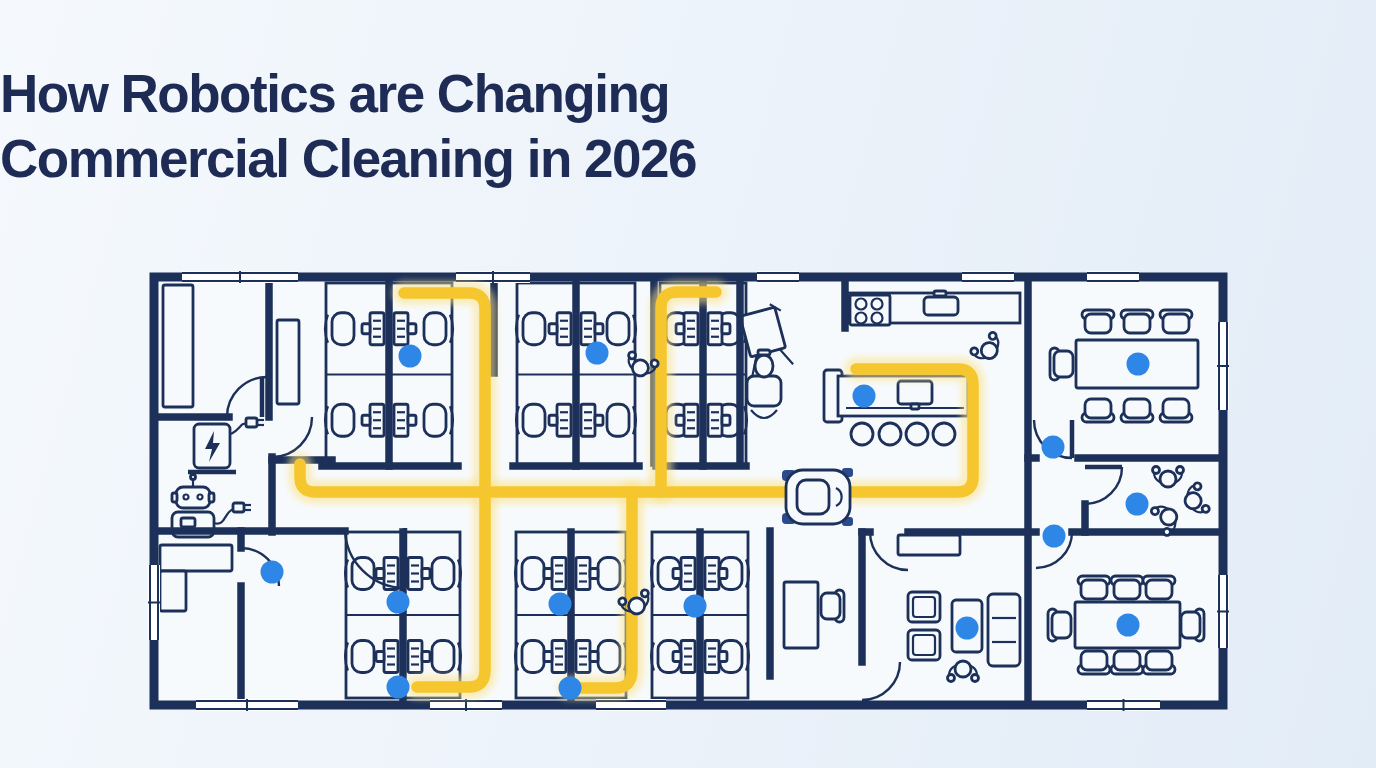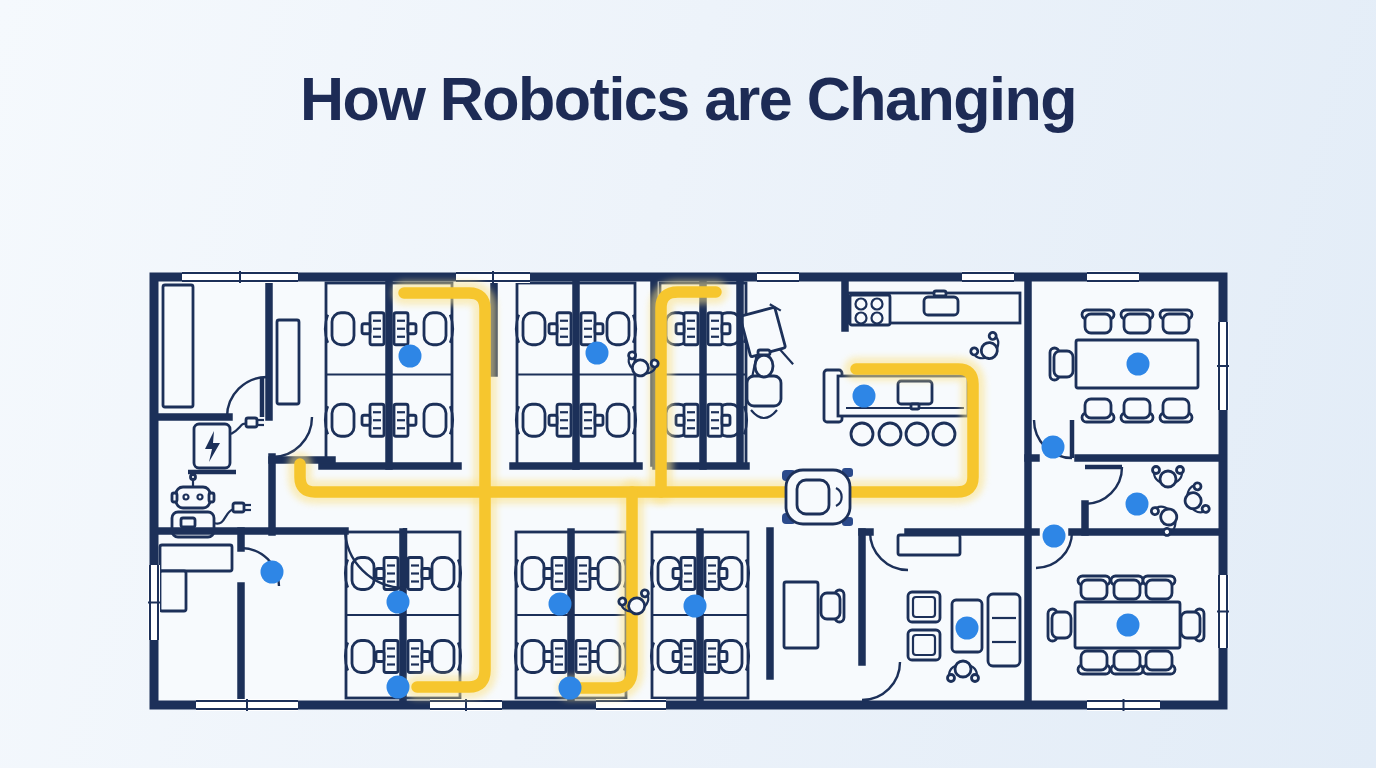--- a/index.html
+++ b/index.html
@@ -3,38 +3,39 @@
 <meta charset="utf-8">
 <style>
   :root{
     --bg1:#f5f9fd; --bg2:#e2ecf7; --title:#1d2b55; --wall:#1c3059; --room:#f7fafd;
     --yellow:#F6C62E; --glow:#FBE289; --dot:#2E86E6; --robot-body:#E3E9F1; --wheel:#2B4A8B;
   }
   *{margin:0;padding:0;box-sizing:border-box}
   html,body{width:1376px;height:768px;overflow:hidden}
   body{font-family:"Liberation Sans",sans-serif;
        background:linear-gradient(105deg,var(--bg1) 0%,#edf3fa 45%,var(--bg2) 100%);position:relative}
-  .title{position:absolute;top:62px;left:0;width:100%;text-align:center;color:var(--title);
-         font-weight:bold;font-size:61px;line-height:1.22;letter-spacing:-1.5px}
+  .title{position:absolute;top:62px;left:0;width:100%;color:var(--title);
+         font-weight:bold;font-size:53px;line-height:1.22;letter-spacing:-1.5px}
   #plan{position:absolute;left:0;top:0}
   .wl{stroke:var(--wall);stroke-width:7.5;fill:none;stroke-linecap:square}
   .outerw{stroke:var(--wall);stroke-width:9;fill:var(--room)}
   .furn{stroke:var(--wall);stroke-width:2.8;fill:var(--room)}
   .thin{stroke:var(--wall);stroke-width:2.2;fill:none}
   .arc{stroke:var(--wall);stroke-width:2.4;fill:none}
   .leaf{stroke:var(--wall);stroke-width:4.5;fill:none}
   .winline{stroke:var(--wall);stroke-width:2;fill:none}
   .glowp{stroke:var(--glow);stroke-width:24;fill:none;stroke-linecap:round;stroke-linejoin:round;opacity:.55;filter:blur(3px)}
   .corep{stroke:var(--yellow);stroke-width:11.5;fill:none;stroke-linecap:round;stroke-linejoin:round}
 </style>
 </head>
 <body>
 
 <header class="title">
   <div>How Robotics are Changing</div>
+  <div>Commercial Cleaning in 2026</div>
 </header>
 
 <svg id="plan" width="1376" height="768" viewBox="0 0 1376 768">
     <rect x="154" y="277" width="1069" height="428" rx="0" class="outerw"></rect>
     <g>
       <rect x="326" y="283" width="126" height="183" rx="0" class="furn"></rect>
       <line x1="389" y1="283" x2="389" y2="466" class="wl"></line>
       <line x1="326" y1="374.5" x2="452" y2="374.5" class="thin"></line>
       <rect x="332" y="312.75" width="22" height="32" rx="9" class="furn"></rect>
       <path d="M328,314.75 q-6,14 0,28" class="thin"></path>

